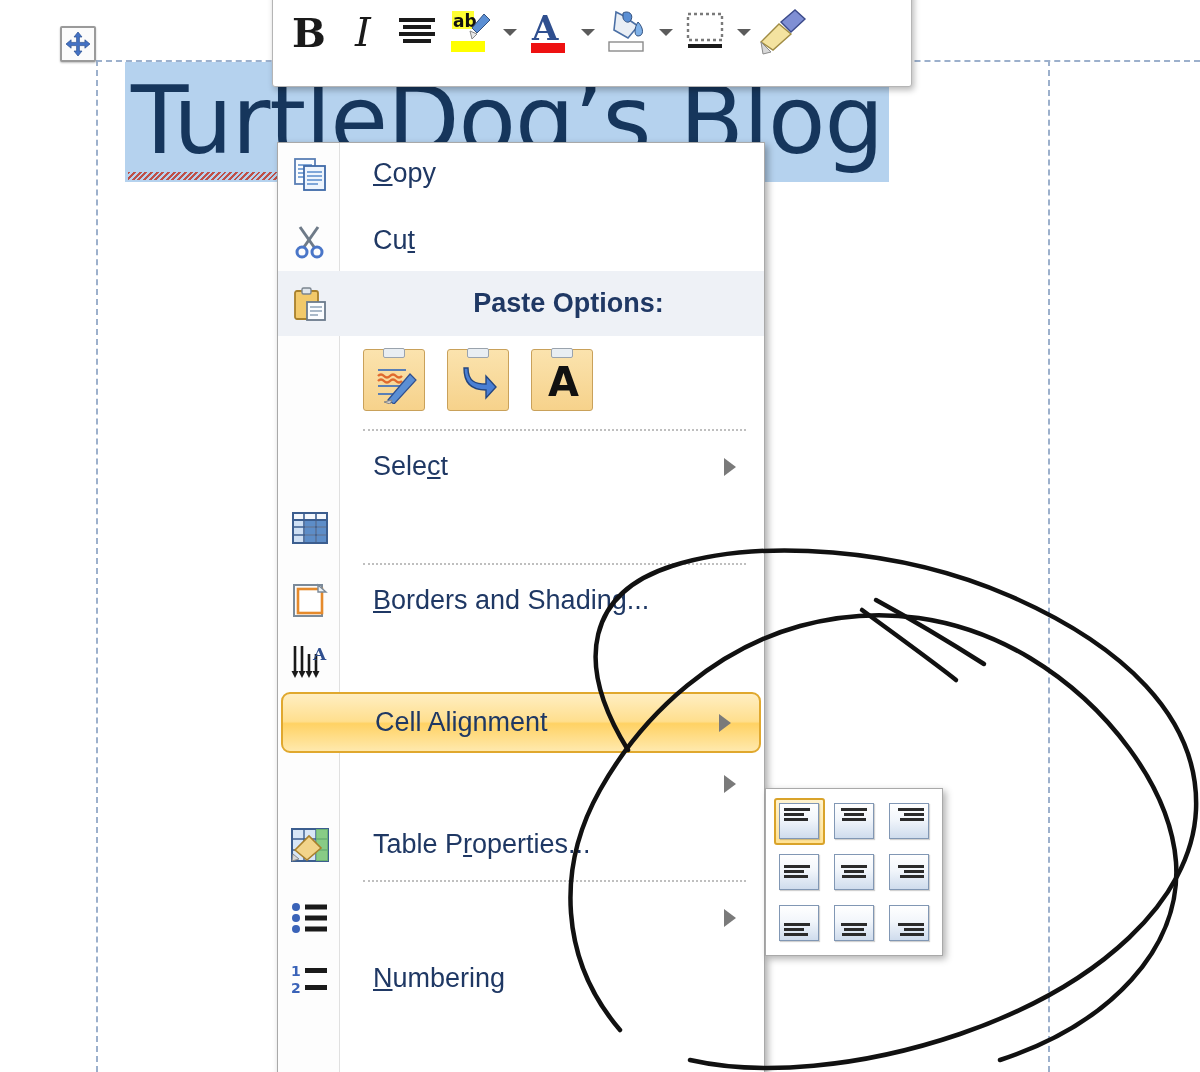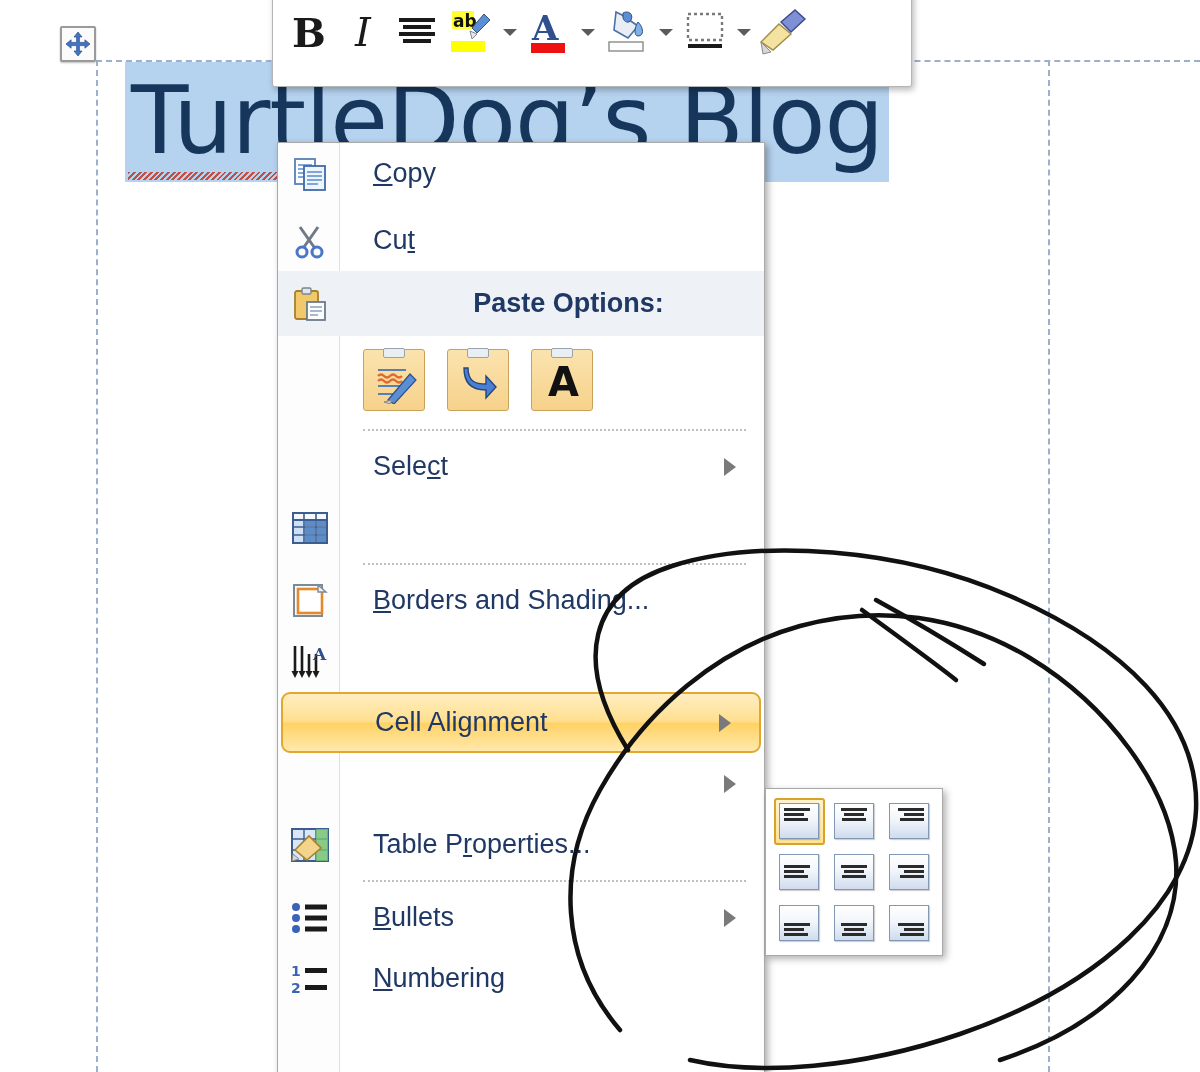--- a/index.html
+++ b/index.html
@@ -479,21 +479,20 @@
             <circle cx="5" cy="16" r="4"></circle>
             <circle cx="5" cy="27" r="4"></circle>
           </g>
         <g fill="#1a1a1a">
             <rect x="14" y="2.5" width="22" height="5"></rect>
             <rect x="14" y="13.5" width="22" height="5"></rect>
             <rect x="14" y="24.5" width="22" height="5"></rect>
           </g>
       </svg>
     </span>
-    <span class="lbl"><u>B</u>ullets</span>
     <span class="sub-arrow"></span>
   </div>
 
   <div class="ctx-item">
     <span class="ico">
       <svg width="38" height="32" viewBox="0 0 38 32">
         <text x="0" y="13" font-family="DejaVu Sans" font-size="14" font-weight="bold" fill="#3a63b8">1</text>
         <text x="0" y="30" font-family="DejaVu Sans" font-size="14" font-weight="bold" fill="#3a63b8">2</text>
         <g fill="#1a1a1a">
             <rect x="14" y="5" width="22" height="5"></rect>

